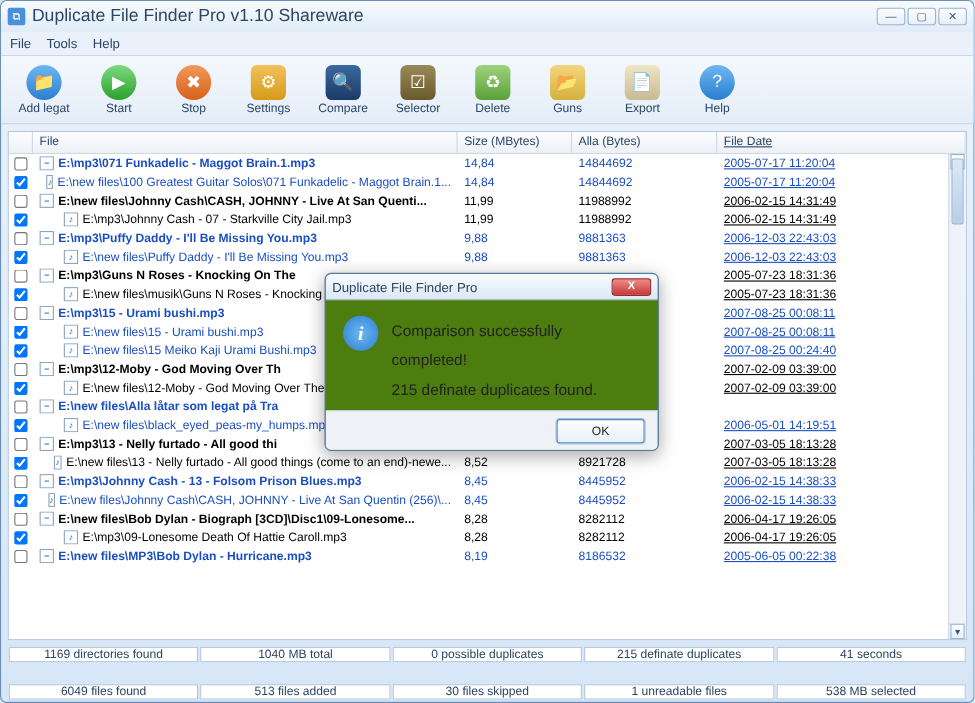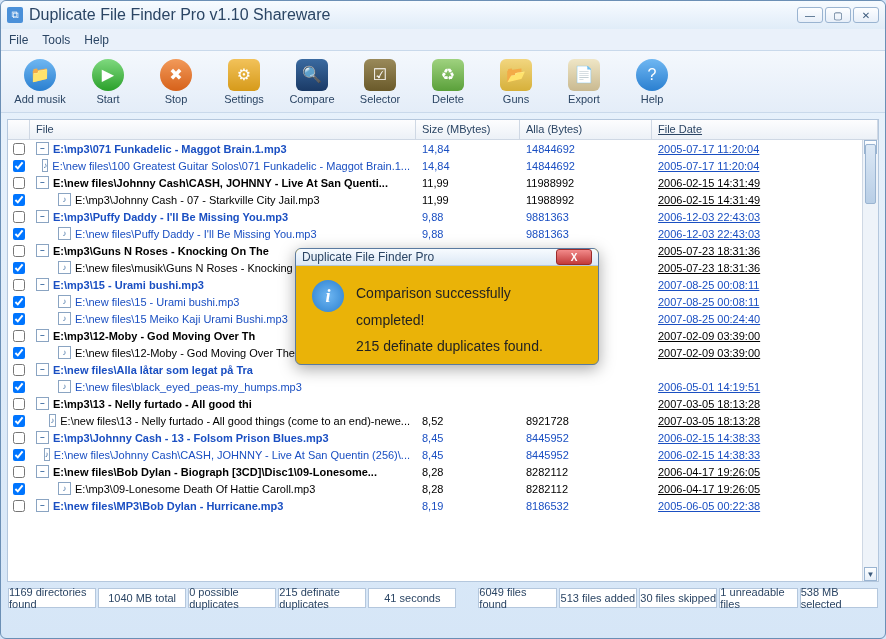--- a/index.html
+++ b/index.html
@@ -138,34 +138,34 @@
 }
 .scroll-thumb{ position:absolute; left:2px; right:2px; top:4px; height:60px;
   background:linear-gradient(#dce8f5,#b8cee6); border:1px solid #9ab4d1; border-radius:2px;}
 .scroll-btn{position:absolute;left:1px;right:1px;height:14px;
   background:linear-gradient(#fdfeff,#e7eff9);border:1px solid #9ab4d1;
   display:flex;align-items:center;justify-content:center;font-size:8px;color:#3b5a7c;}
 .scroll-btn.up{top:0;} .scroll-btn.dn{bottom:0;}
 .statusbar {
   height: 44px;
   margin: 0 6px 6px 6px;
-  display:flex; flex-direction:row; gap:20px;
+  display:flex; flex-direction:column; gap:20px;
 }
 .status-row { display:flex; height:20px; }
 .status-cell {
   flex:1; border:1px solid #b4c7dd; background:#fff;
   display:flex;align-items:center;justify-content:center;
   font-size:11px; color:#2b4564; margin:0 1px;
 }
 
 .dialog {
   position:absolute;
   left:295px; top:248px;
-  width:304px; height:117px;
-  background:#eab308;
+  width:304px; height:162px;
+  background:#4d7c0f;
   border:1px solid #5a7aa0;
   border-radius:6px;
   box-shadow:0 4px 16px rgba(0,0,0,0.35);
   display:flex; flex-direction:column;
   overflow:hidden;
 }
 .dlg-title {
   height:26px;
   background:linear-gradient(#f7fbff,#dce8f5);
   display:flex;align-items:center;padding:0 6px;
@@ -220,21 +220,21 @@
 
   <div class="menubar">
     <span class="menu-item">File</span>
     <span class="menu-item">Tools</span>
     <span class="menu-item">Help</span>
   </div>
 
   <div class="toolbar">
     <div class="tool-btn">
         <div class="tool-icon ic-add">📁</div>
-        <span>Add musik</span>
+        <span>Add legat</span>
       </div>
     <div class="tool-btn">
         <div class="tool-icon ic-start">▶</div>
         <span>Start</span>
       </div>
     <div class="tool-btn">
         <div class="tool-icon ic-stop">✖</div>
         <span>Stop</span>
       </div>
     <div class="tool-btn">
@@ -584,13 +584,18 @@
     <div class="spacer"></div>
     <div class="dlg-close">X</div>
   </div>
   <div class="dlg-body">
     <div class="dlg-icon">i</div>
     <div class="dlg-text">
       <div>Comparison successfully completed!</div>
       <div>215 definate duplicates found.</div>
     </div>
   </div>
+  <div class="dlg-foot">
+    <div class="dlg-ok">
+        <span>OK</span>
+      </div>
+  </div>
 </div>
 
 </body></html>

